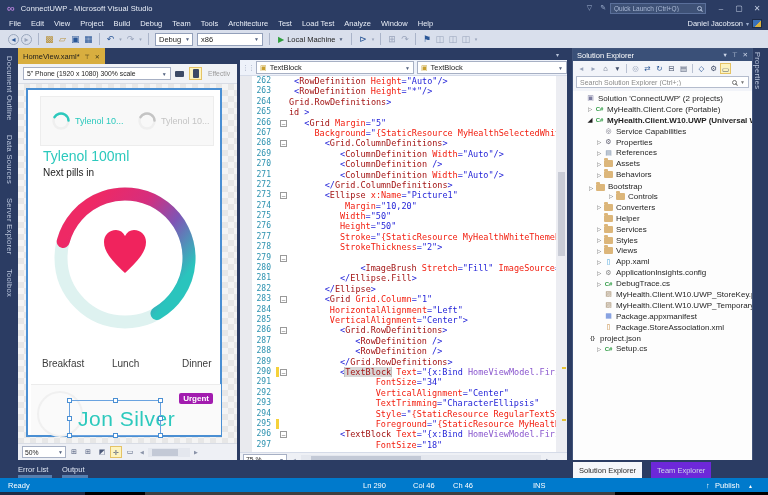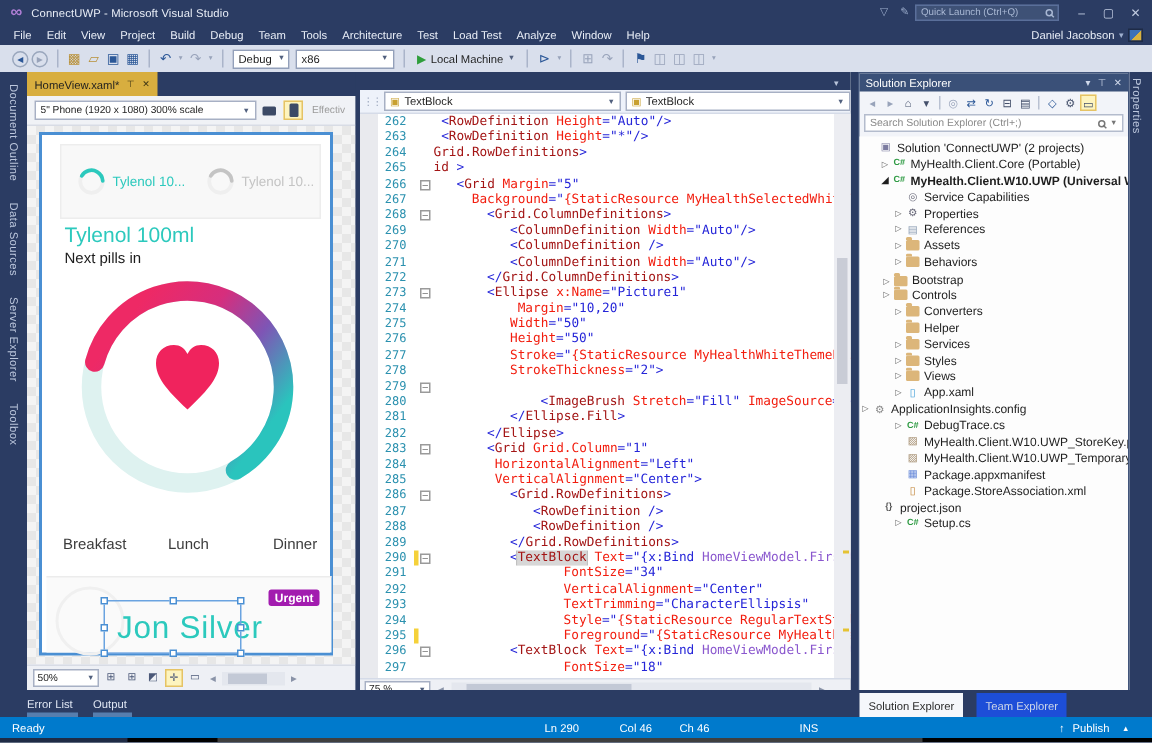--- a/index.html
+++ b/index.html
@@ -133,21 +133,21 @@
 .i-sol{color:#7c7ca0}.i-cap{color:#667}.i-wrench{color:#667}.i-ref{color:#8295ad}
 .i-xaml{color:#3b9cd8}.i-config{color:#888}.i-pfx{color:#a08868}.i-manifest{color:#5a7fd6}
 .i-xml{color:#c08030}.i-json{color:#555;font-weight:bold;font-size:6px}
 
 
 #bottom-row{position:absolute;left:0;top:460px;width:768px;height:18px;background:#2b3c63}
 .bl-tab{position:absolute;top:5px;color:#dfe6f3;font-size:7.5px}
 .bl-bar{position:absolute;top:15px;height:3px;background:#577eae}
 .panel-tab{position:absolute;top:2px;height:16px;display:flex;align-items:center;padding:0 6px;font-size:7.5px}
 .panel-tab.active{background:#f5f7fb;color:#2b2b2b}
-.panel-tab.inactive{background:#1d4ed8;color:#cdd6e8}
+.panel-tab.inactive{background:#6d28d9;color:#cdd6e8}
 #statusbar{position:absolute;left:0;top:478px;width:768px;height:14px;background:#007acc;color:#fff;font-size:7.5px}
 #statusbar span{position:absolute;top:3px}
 #taskbar{position:absolute;left:0;top:492px;width:768px;height:3px;background:#000}
 #taskbar .nv{position:absolute;left:0;top:0;width:85px;height:3px;background:#1f2b45}
 #taskbar .gr{position:absolute;left:145px;top:0;width:470px;height:3px;background:#3f3f3f}
 .splitter{position:absolute;left:237px;top:48px;width:3px;height:412px;background:#2b3c63}
 </style>
 </head>
 <body>
 
@@ -478,21 +478,21 @@
         <div class="trow" style="padding-left: 22px;">
           <span class="arr">▷</span>
           <span class="i-folder"></span>
           <span class="lbl">Behaviors</span>
         </div>
         <div class="trow" style="padding-left: 14px; align-items: flex-end;">
           <span class="arr">▷</span>
           <span class="i-folder"></span>
           <span class="lbl">Bootstrap</span>
         </div>
-        <div class="trow" style="padding-left: 14px;">
+        <div class="trow" style="padding-left: 34px;">
           <span class="arr">▷</span>
           <span class="i-folder"></span>
           <span class="lbl">Controls</span>
         </div>
         <div class="trow" style="padding-left: 22px;">
           <span class="arr">▷</span>
           <span class="i-folder"></span>
           <span class="lbl">Converters</span>
         </div>
         <div class="trow" style="padding-left: 22px;">
@@ -513,21 +513,21 @@
         <div class="trow" style="padding-left: 22px;">
           <span class="arr">▷</span>
           <span class="i-folder"></span>
           <span class="lbl">Views</span>
         </div>
         <div class="trow" style="padding-left: 22px;">
           <span class="arr">▷</span>
           <span class="ticon i-xaml">▯</span>
           <span class="lbl">App.xaml</span>
         </div>
-        <div class="trow" style="">
+        <div class="trow" style="padding-left: 22px;">
           <span class="arr">▷</span>
           <span class="ticon i-config">⚙</span>
           <span class="lbl">ApplicationInsights.config</span>
         </div>
         <div class="trow" style="padding-left: 22px;">
           <span class="arr">▷</span>
           <span class="ticon i-cs">C#</span>
           <span class="lbl">DebugTrace.cs</span>
         </div>
         <div class="trow" style="padding-left: 22px;">

